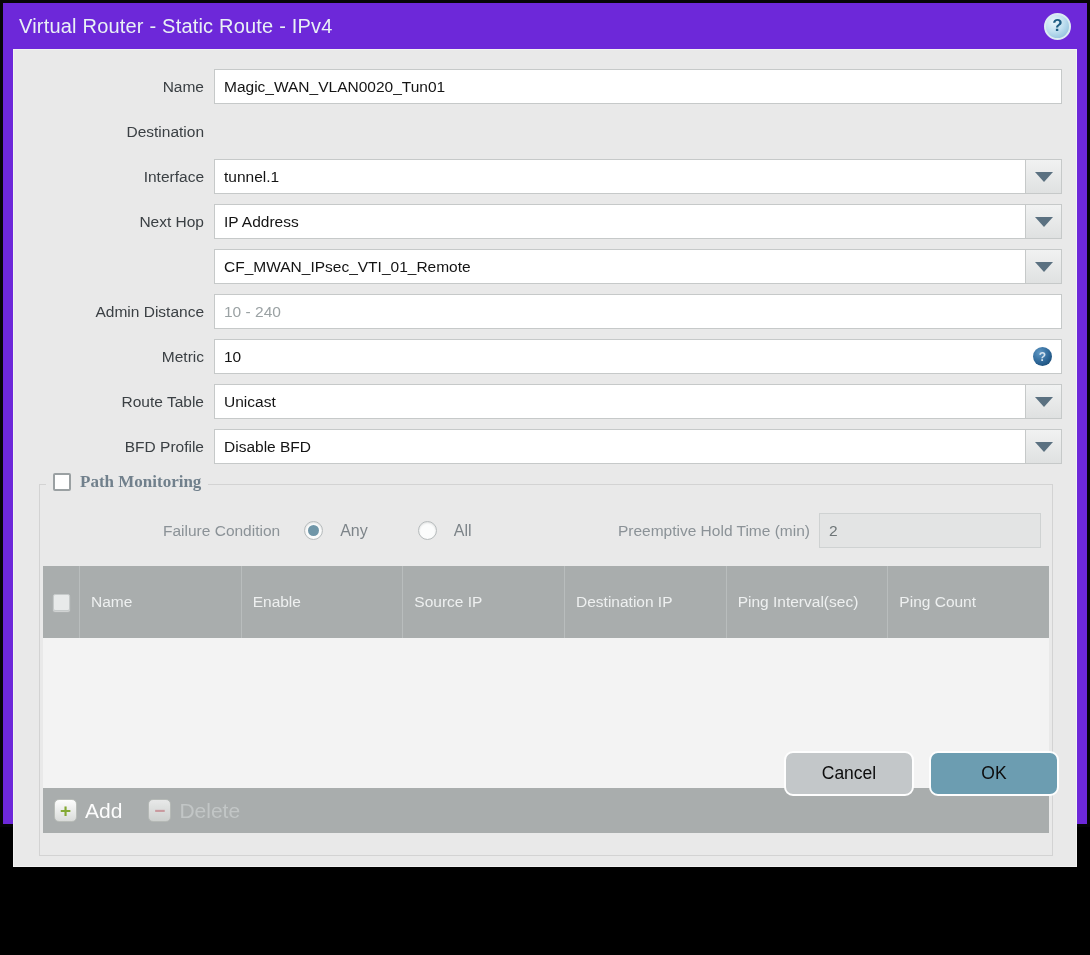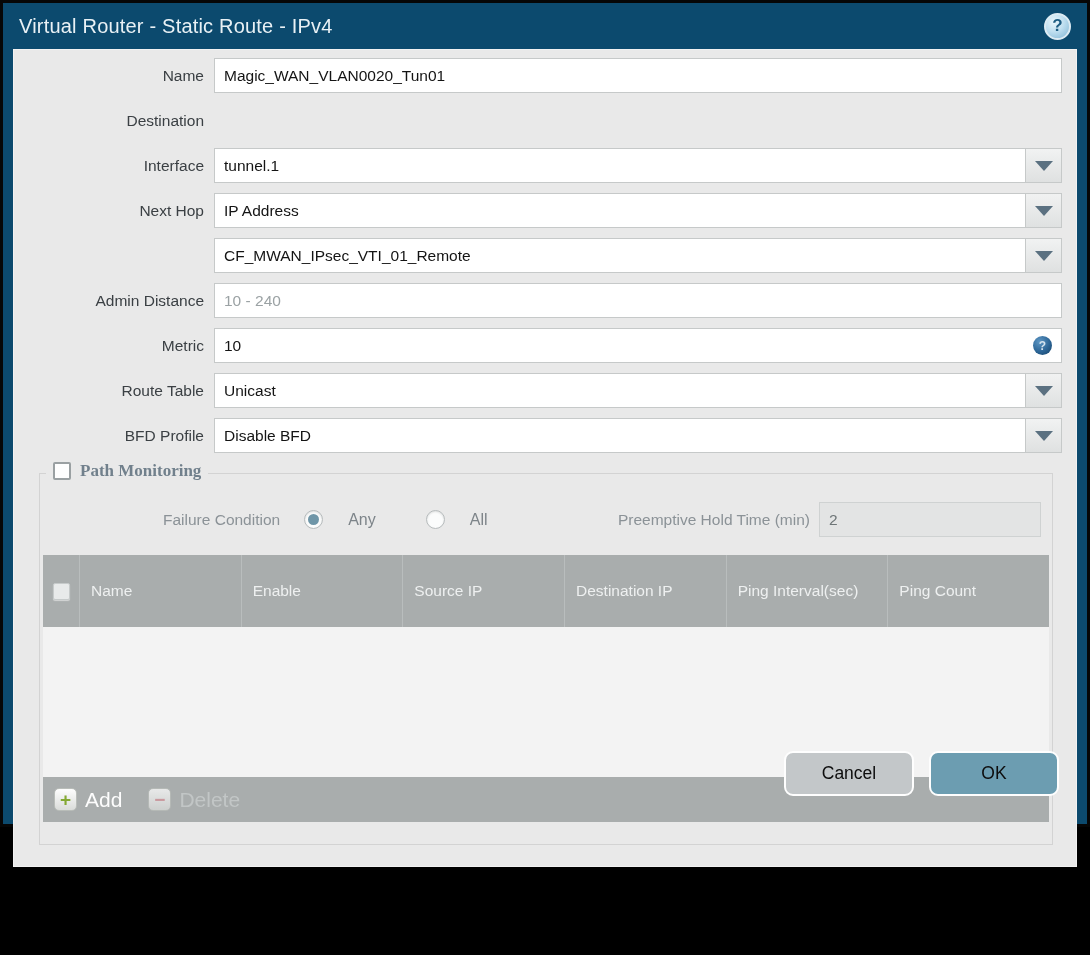--- a/index.html
+++ b/index.html
@@ -3,21 +3,21 @@
 <meta charset="utf-8">
 <style>
   * { box-sizing: border-box; margin: 0; padding: 0; }
   html, body { width: 1090px; height: 955px; }
   body {
     font-family: "Liberation Sans", sans-serif;
     background: #000;
   }
   .screen {
     width: 1090px; height: 827px;
-    background: #0c4a6e;
+    background: #6d28d9;
     border: 3px solid #060606;
     position: relative;
   }
   
   .titlebar {
     height: 46px;
     display: flex; align-items: center;
     padding: 0 16px 0 16px;
   }
   .title {
@@ -37,21 +37,21 @@
     display: flex; align-items: center; justify-content: center;
     cursor: pointer;
   }
   
   .panel {
     position: absolute;
     left: 10px; right: 10px; top: 46px;
     height: 818px;
     background: #e9e9e9;
     border: 1px solid #f2f2f2;
-    padding-top: 8px;
+    padding-top: 19px;
   }
   .row {
     display: flex; align-items: center;
     margin: 0 14px 10px 0;
     height: 35px;
   }
   .lbl {
     width: 200px;
     text-align: right;
     padding-right: 10px;
@@ -145,21 +145,21 @@
     display: flex; align-items: center; justify-content: center;
     cursor: pointer;
   }
   .radio.checked::after {
     content: "";
     width: 11px; height: 11px;
     border-radius: 50%;
     background: #6f96a8;
     display: block;
   }
-  .radio-label { margin-left: 25px; color: #7d8489; font-size: 16px; }
+  .radio-label { margin-left: 17px; color: #7d8489; font-size: 16px; }
   .pht-group { margin-left: auto; display: flex; align-items: center; }
   .pht-input {
     width: 222px; height: 35px;
     margin-left: 9px;
     flex: none;
   }
   
   .pm-table { margin-top: 18px; }
   .thead { display: flex; background: #a9adad; height: 72px; }
   .th {

